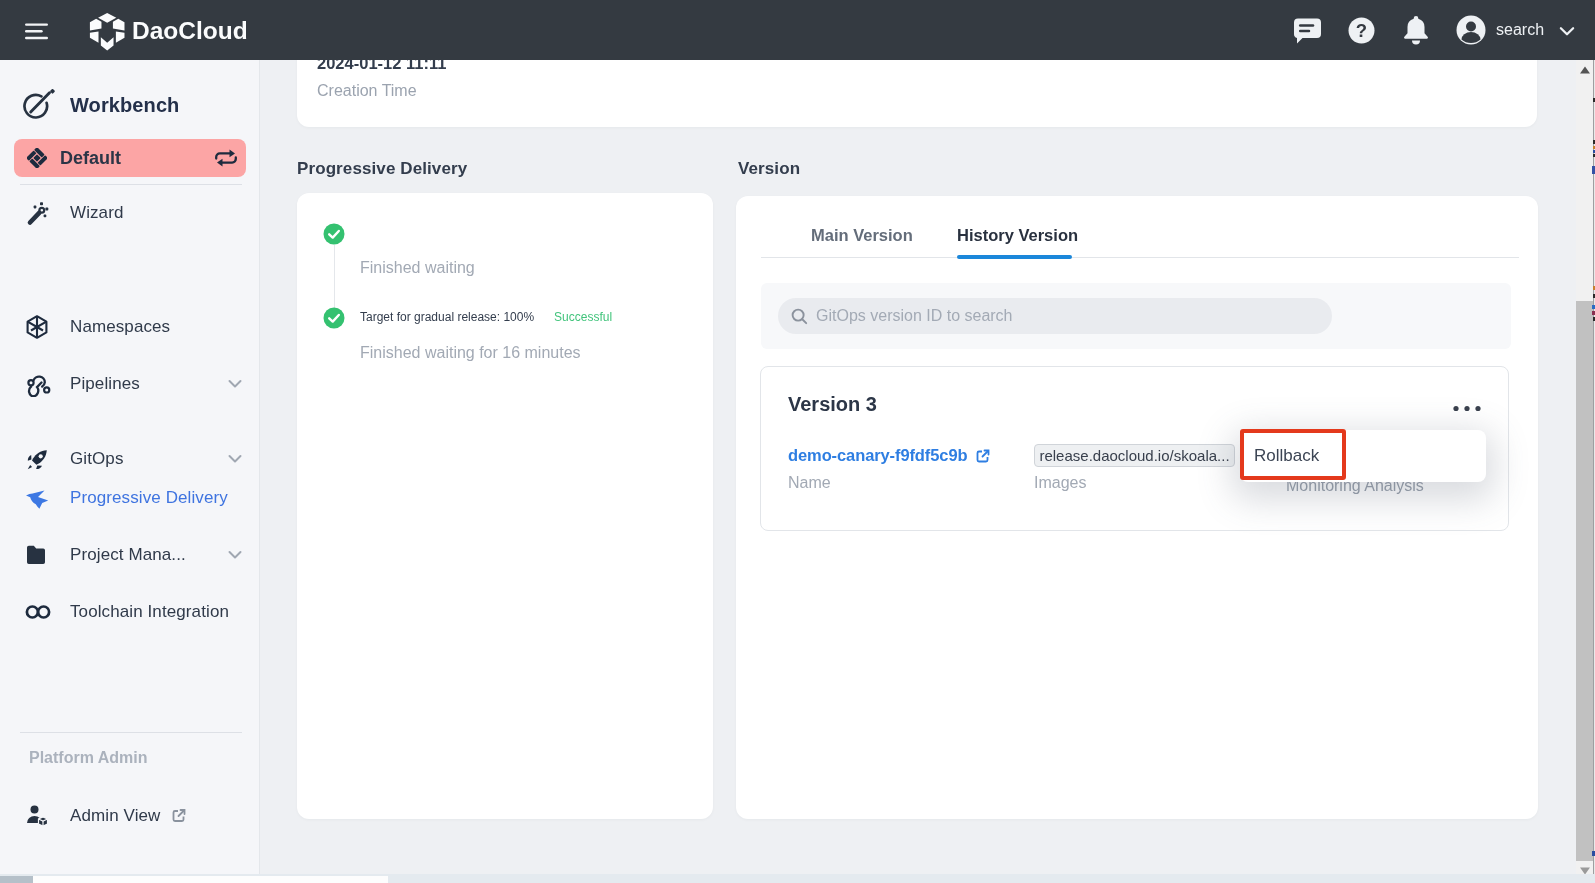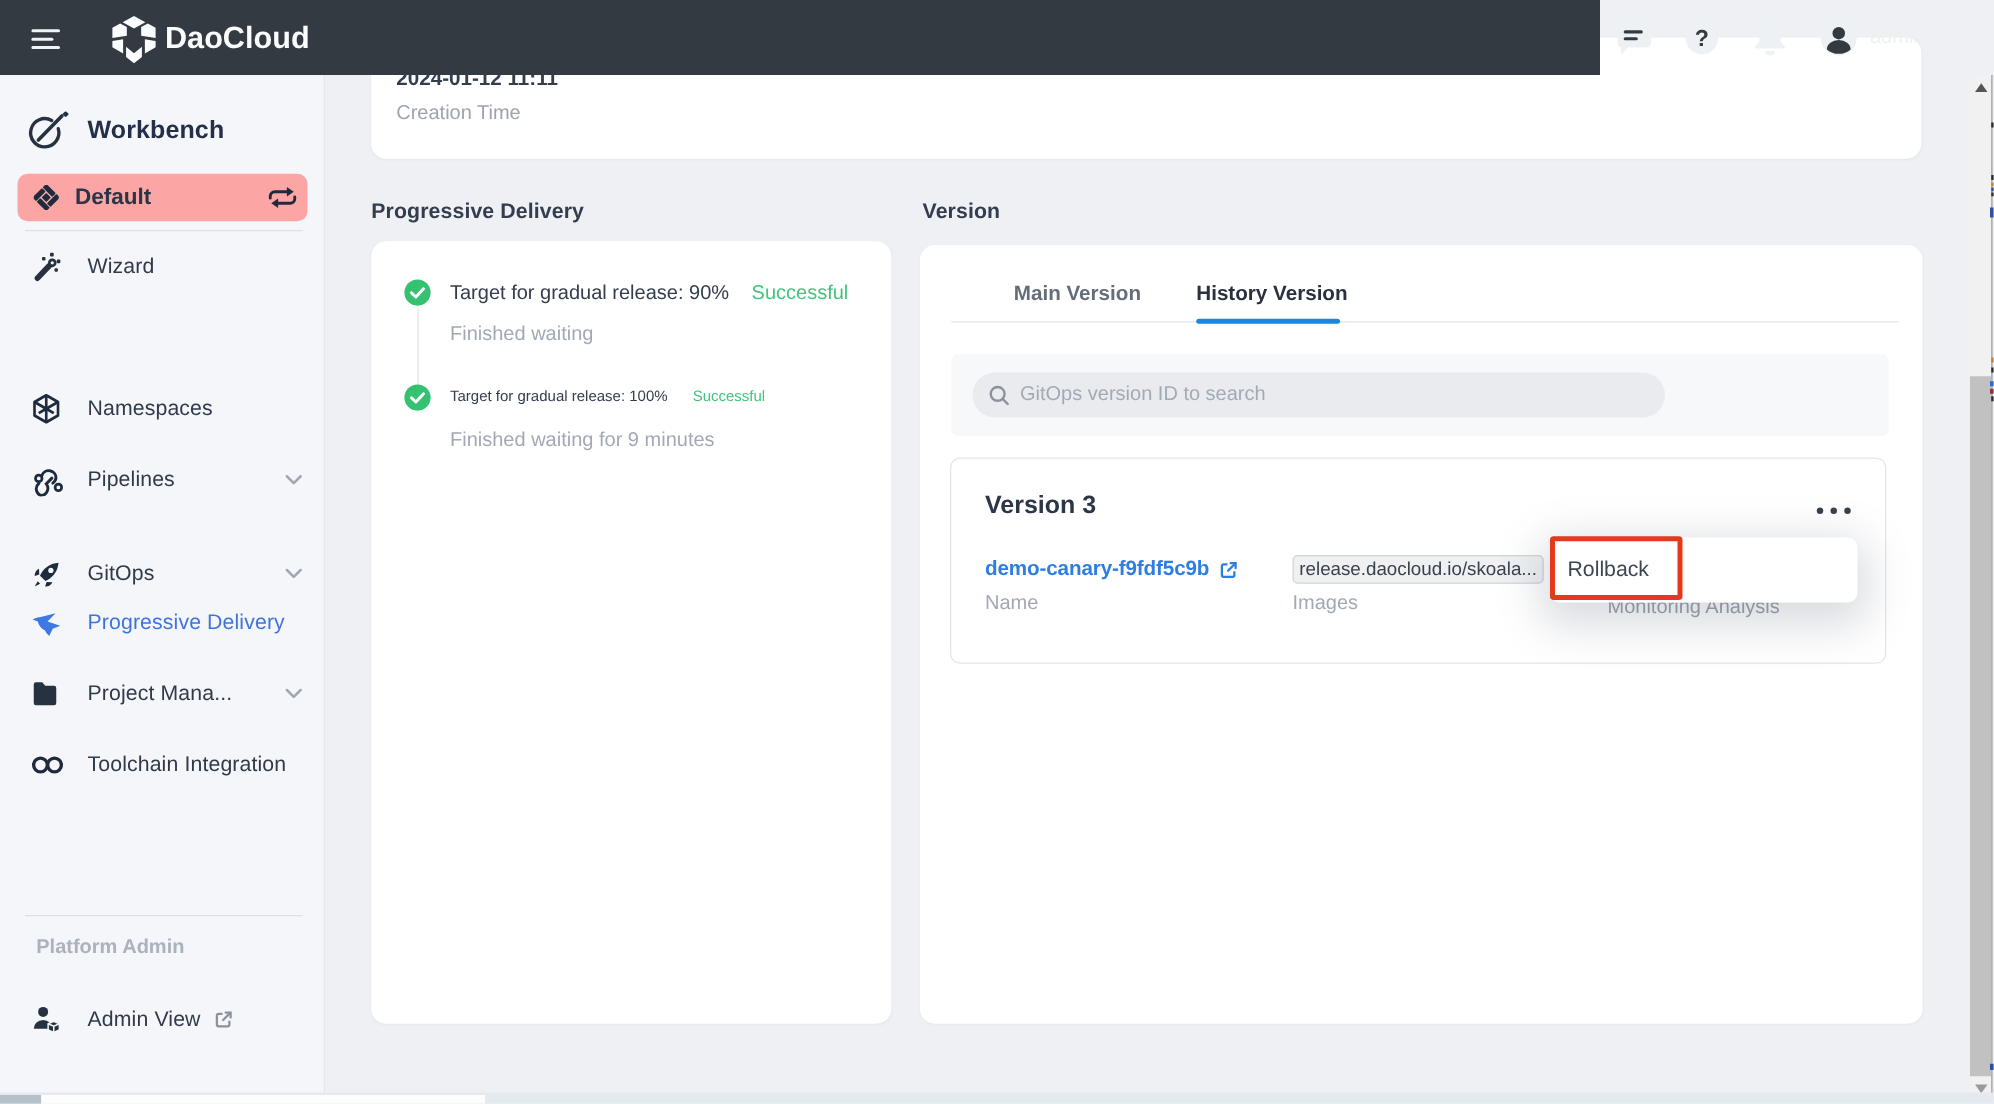--- a/index.html
+++ b/index.html
@@ -1,21 +1,21 @@
 <!DOCTYPE html>
 <html><head>
 <meta charset="utf-8">
 <style>
   * { margin:0; padding:0; box-sizing:border-box; }
   html,body { width:1595px; height:883px; overflow:hidden; }
   body { font-family:"Liberation Sans", sans-serif; background:#eef0f3; position:relative; }
   .abs { position:absolute; }
 
   
-  #header { position:absolute; left:0; top:0; width:1280px; height:60px; background:#343a41; z-index:30; }
+  #header { position:absolute; left:0; top:0; width:1595px; height:60px; background:#343a41; z-index:30; }
 
   
   #sidebar { position:absolute; left:0; top:60px; width:260px; height:823px; background:#f5f6f9; border-right:1px solid #e4e7eb; z-index:20; }
   .sideitem { position:absolute; left:0; width:260px; height:40px; }
   .sideicon { position:absolute; left:24px; top:50%; transform:translateY(-50%); }
   .sidetext { position:absolute; left:70px; top:50%; transform:translateY(-50%); font-size:17px; font-weight:500; color:#303a4a; letter-spacing:0.1px; white-space:nowrap; }
   .chev { position:absolute; right:18px; top:50%; transform:translateY(-50%); }
   .card { position:absolute; background:#fff; border-radius:12px; box-shadow:0 1px 3px rgba(30,40,60,0.04); }
   .h2 { position:absolute; font-size:17px; font-weight:700; color:#333d4d; letter-spacing:0.1px; }
 </style>
@@ -58,21 +58,21 @@
   <svg class="abs" style="left:1401px;top:14px" width="30" height="32" viewBox="0 0 30 32">
     <path fill="#eef1f4" d="M15 2 a2.3 2.3 0 0 1 2.3 2.3 v0.5 a8.5 8.5 0 0 1 6.2 8.2 v6.2 l3.1 3.6 a1.1 1.1 0 0 1 -0.85 1.9 h-21.5 a1.1 1.1 0 0 1 -0.85 -1.9 l3.1 -3.6 v-6.2 a8.5 8.5 0 0 1 6.2 -8.2 v-0.5 a2.3 2.3 0 0 1 2.3 -2.3 z"></path>
     <path fill="#eef1f4" d="M11 26.5 a4 4 0 0 0 8 0 z"></path>
   </svg>
 
   <svg class="abs" style="left:1456px;top:15px" width="30" height="30" viewBox="0 0 30 30">
     <circle cx="15" cy="15" r="14.5" fill="#eef1f4"></circle>
     <circle cx="15" cy="11.5" r="5" fill="#343a41"></circle>
     <path fill="#343a41" d="M5.5 24.5 a9.5 7.5 0 0 1 19 0 a14.5 14.5 0 0 1 -19 0 z"></path>
   </svg>
-  <div class="abs" style="left:1496px;top:21px;font-size:16px;font-weight:500;color:#eef1f4;">admin</div>
+  <div class="abs" style="left:1496px;top:21px;font-size:16px;font-weight:500;color:#eef1f4;">search</div>
   <svg class="abs" style="left:1559px;top:26px" width="16" height="11" viewBox="0 0 17 10">
     <polyline points="2,1.5 8.5,8 15,1.5" fill="none" stroke="#eef1f4" stroke-width="2.4" stroke-linecap="round" stroke-linejoin="round"></polyline>
   </svg>
 </div>
 
 <div id="sidebar">
 
   <div class="sideitem" style="top:25px;height:40px;">
     <svg class="sideicon" style="left:22px" width="37" height="32" viewBox="0 0 37 32">
       <path d="M24.6 13.9 a11.3 11.3 0 1 1 -5.2 -6.5" fill="none" stroke="#273241" stroke-width="2.7" stroke-linecap="round"></path>
@@ -219,29 +219,28 @@
 <div class="h2" style="left:738px;top:159px;">Version</div>
 
 <div class="card" style="left:297px;top:193px;width:416px;height:626px;">
 
   <div class="abs" style="left:36.5px;top:52px;width:1px;height:63px;background:#e4e7eb;"></div>
 
   <svg class="abs" style="left:26px;top:30px" width="22" height="22" viewBox="0 0 22 22">
     <circle cx="11" cy="11" r="10.5" fill="#34c170"></circle>
     <polyline points="6.2,11.3 9.7,14.6 15.8,8" fill="none" stroke="#fff" stroke-width="2.4" stroke-linecap="round" stroke-linejoin="round"></polyline>
   </svg>
-  <div class="abs" style="left:63px;top:33px;font-size:16px;color:#333d4d;">Target for gradual release: 90%<span style="color:#42c47c;margin-left:18px;">Successful</span></div>
   <div class="abs" style="left:63px;top:66px;font-size:16px;color:#a2a9b4;">Finished waiting</div>
 
   <svg class="abs" style="left:26px;top:114px" width="22" height="22" viewBox="0 0 22 22">
     <circle cx="11" cy="11" r="10.5" fill="#34c170"></circle>
     <polyline points="6.2,11.3 9.7,14.6 15.8,8" fill="none" stroke="#fff" stroke-width="2.4" stroke-linecap="round" stroke-linejoin="round"></polyline>
   </svg>
   <div class="abs" style="left:63px;top:117px;font-size:12px;color:#333d4d;">Target for gradual release: 100%<span style="color:#42c47c;margin-left:20px;">Successful</span></div>
-  <div class="abs" style="left:63px;top:151px;font-size:16px;color:#a2a9b4;">Finished waiting for 9 minutes</div>
+  <div class="abs" style="left:63px;top:151px;font-size:16px;color:#a2a9b4;">Finished waiting for 16 minutes</div>
 </div>
 
 <div class="card" style="left:736px;top:196px;width:802px;height:623px;">
 
   <div class="abs" style="left:75px;top:30px;font-size:16.5px;font-weight:600;color:#646d7a;">Main Version</div>
   <div class="abs" style="left:221px;top:30px;font-size:16.5px;font-weight:700;color:#29313f;">History Version</div>
   <div class="abs" style="left:25px;top:61px;width:758px;height:1px;background:#e2e5e9;"></div>
   <div class="abs" style="left:221px;top:59px;width:115px;height:4px;background:#1b87da;border-radius:2px;"></div>
 
   <div class="abs" style="left:25px;top:87px;width:750px;height:66px;background:#f7f8fa;border-radius:6px;">

